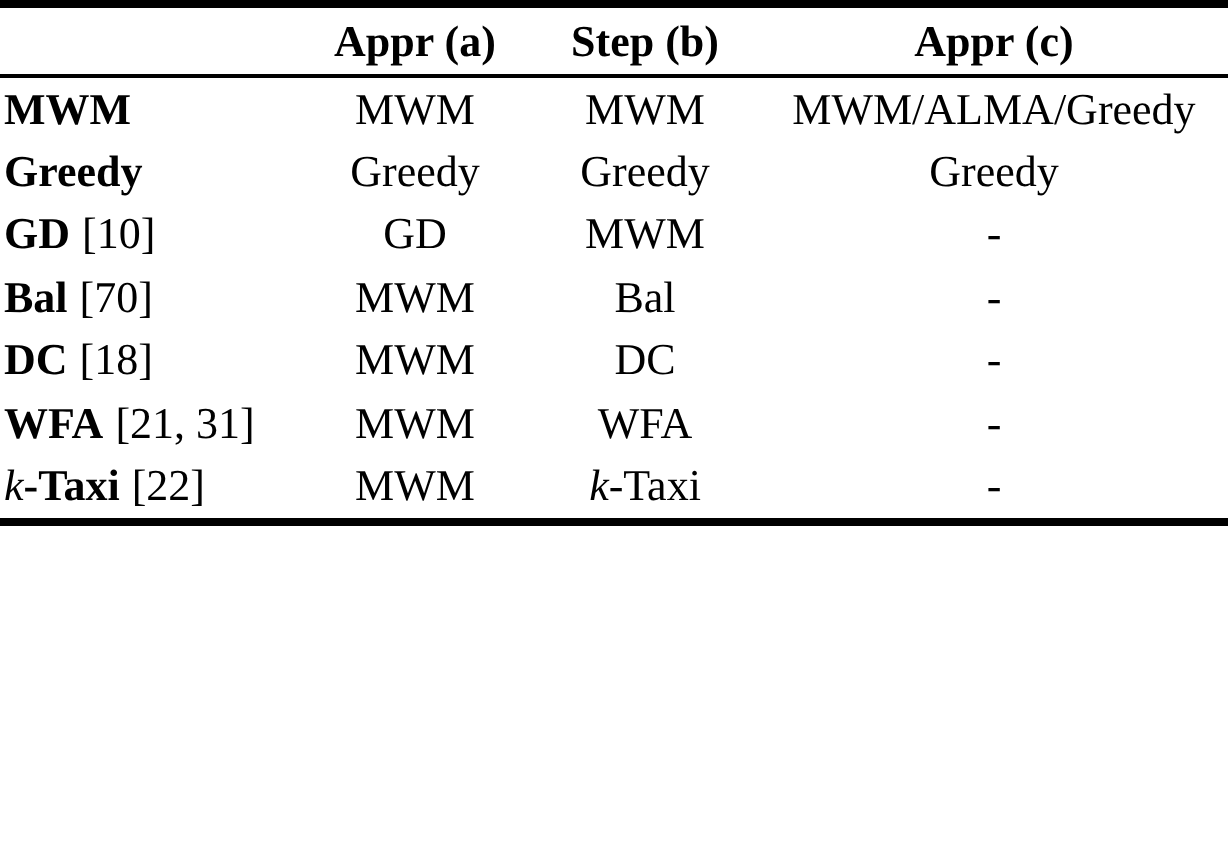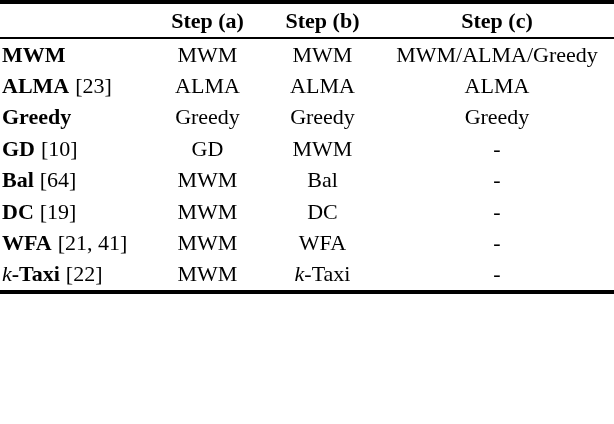--- a/index.html
+++ b/index.html
@@ -56,64 +56,58 @@
 <table class="paper-table">
   <colgroup>
     <col style="width:150px">
     <col style="width:115px">
     <col style="width:115px">
     <col style="width:234px">
   </colgroup>
   <thead>
     <tr>
       <th></th>
-      <th>Step (a)</th>
+      <th>Appr (a)</th>
       <th>Step (b)</th>
-      <th>Step (c)</th>
+      <th>Appr (c)</th>
     </tr>
   </thead>
   <tbody>
       <tr>
         <td class="c-label"><i class="lbl-it"></i><span class="nm">MWM</span><span class="cite"></span></td>
         <td class="c-a">MWM</td>
         <td class="c-b"><i class="b-it"></i><span class="b-val">MWM</span></td>
         <td class="c-c">MWM/ALMA/Greedy</td>
-      </tr>
-      <tr>
-        <td class="c-label"><i class="lbl-it"></i><span class="nm">ALMA</span><span class="cite">[23]</span></td>
-        <td class="c-a">ALMA</td>
-        <td class="c-b"><i class="b-it"></i><span class="b-val">ALMA</span></td>
-        <td class="c-c">ALMA</td>
       </tr>
       <tr>
         <td class="c-label"><i class="lbl-it"></i><span class="nm">Greedy</span><span class="cite"></span></td>
         <td class="c-a">Greedy</td>
         <td class="c-b"><i class="b-it"></i><span class="b-val">Greedy</span></td>
         <td class="c-c">Greedy</td>
       </tr>
       <tr>
         <td class="c-label"><i class="lbl-it"></i><span class="nm">GD</span><span class="cite">[10]</span></td>
         <td class="c-a">GD</td>
         <td class="c-b"><i class="b-it"></i><span class="b-val">MWM</span></td>
         <td class="c-c">-</td>
       </tr>
       <tr>
-        <td class="c-label"><i class="lbl-it"></i><span class="nm">Bal</span><span class="cite">[64]</span></td>
+        <td class="c-label"><i class="lbl-it"></i><span class="nm">Bal</span><span class="cite">[70]</span></td>
         <td class="c-a">MWM</td>
         <td class="c-b"><i class="b-it"></i><span class="b-val">Bal</span></td>
         <td class="c-c">-</td>
       </tr>
       <tr>
-        <td class="c-label"><i class="lbl-it"></i><span class="nm">DC</span><span class="cite">[19]</span></td>
+        <td class="c-label"><i class="lbl-it"></i><span class="nm">DC</span><span class="cite">[18]</span></td>
         <td class="c-a">MWM</td>
         <td class="c-b"><i class="b-it"></i><span class="b-val">DC</span></td>
         <td class="c-c">-</td>
       </tr>
       <tr>
-        <td class="c-label"><i class="lbl-it"></i><span class="nm">WFA</span><span class="cite">[21, 41]</span></td>
+        <td class="c-label"><i class="lbl-it"></i><span class="nm">WFA</span><span class="cite">[21, 31]</span></td>
         <td class="c-a">MWM</td>
         <td class="c-b"><i class="b-it"></i><span class="b-val">WFA</span></td>
         <td class="c-c">-</td>
       </tr>
       <tr>
         <td class="c-label"><i class="lbl-it">k</i><span class="nm">-Taxi</span><span class="cite">[22]</span></td>
         <td class="c-a">MWM</td>
         <td class="c-b"><i class="b-it">k</i><span class="b-val">-Taxi</span></td>
         <td class="c-c">-</td>
       </tr>

